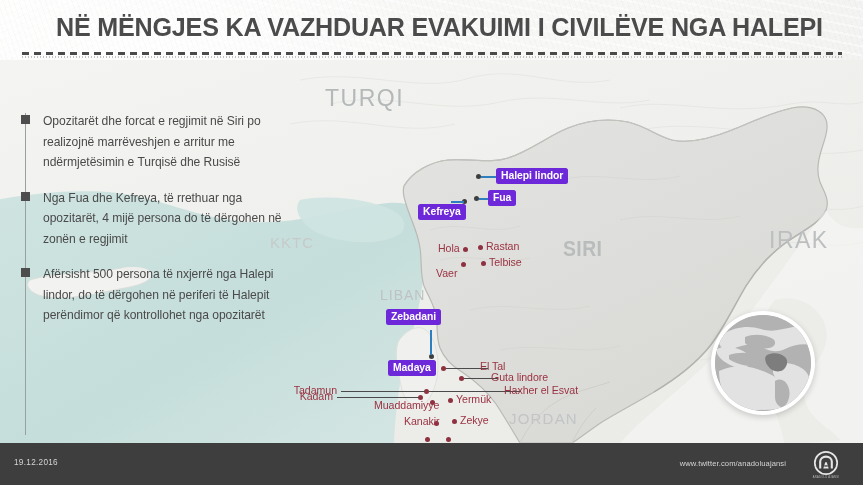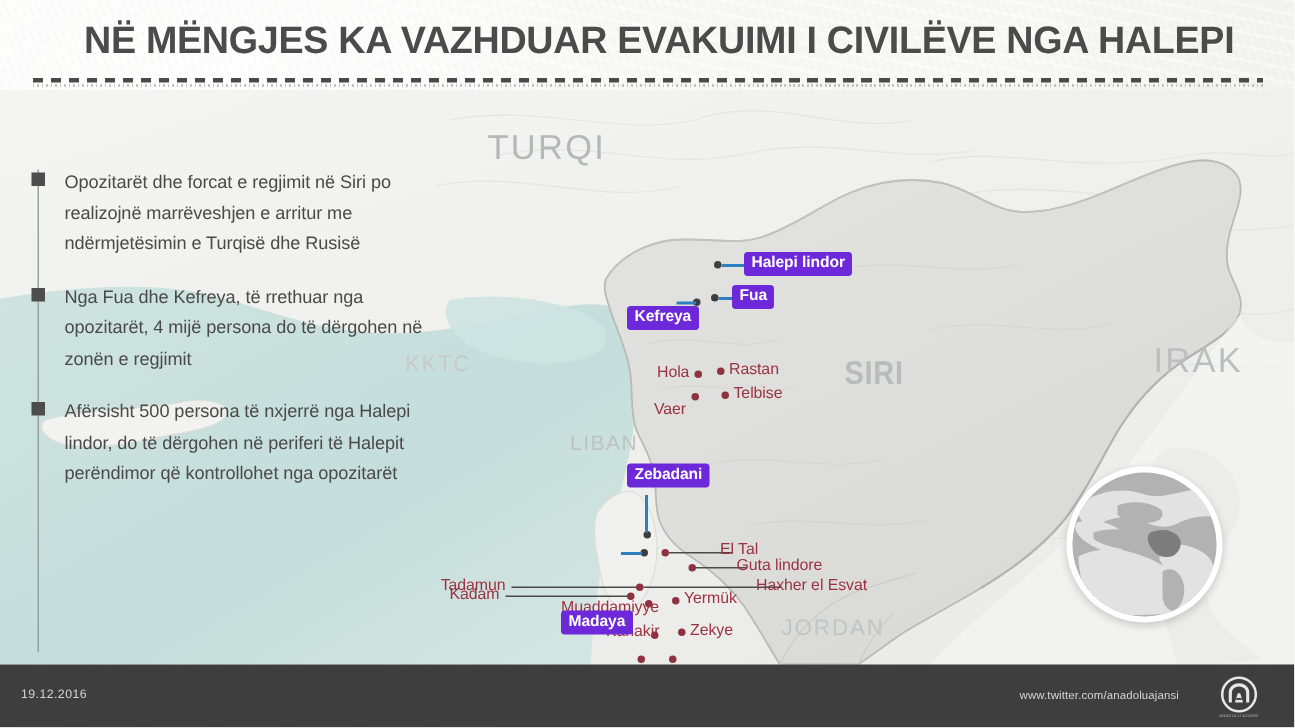--- a/index.html
+++ b/index.html
@@ -104,21 +104,21 @@
     font-weight: normal;
     letter-spacing: 1.5px;
     z-index: 3;
     pointer-events: none;
     white-space: nowrap;
   }
   .country-turqi { left: 325px; top: 85px; font-size: 23px; color: #b4b8b8; }
   .country-kktc  { left: 270px; top: 234px; font-size: 15px; color: #c6cac9; letter-spacing: 1px; }
   .country-liban { left: 380px; top: 287px; font-size: 14px; color: #bec2c2; letter-spacing: 1px; }
   .country-irak  { left: 769px; top: 227px; font-size: 23px; color: #bcbfbf; }
-  .country-jordan{ left: 521px; top: 410px; font-size: 15px; color: #c2c5c5; letter-spacing: 1.2px; }
+  .country-jordan{ left: 509px; top: 410px; font-size: 15px; color: #c2c5c5; letter-spacing: 1.2px; }
   .country-siri {
     position: absolute; left: 563px; top: 236px;
     font-size: 22px; font-weight: bold; color: #b9bcbc;
     letter-spacing: 0.5px; transform: scaleX(.88); transform-origin: left center;
     z-index: 3; pointer-events: none;
   }
 
   
   .dot {
     position: absolute; width: 5px; height: 5px; border-radius: 50%;
@@ -337,25 +337,25 @@
   <div class="rlabel" style="left:486px; top:240px;">Rastan</div>
 
   <div class="dot dot-red" style="left:461px; top:262px;"></div>
   <div class="rlabel" style="left:436px; top:267px;">Vaer</div>
 
   <div class="dot dot-red" style="left:481px; top:261px;"></div>
   <div class="rlabel" style="left:489px; top:256px;">Telbise</div>
 
   <div class="dot" style="left:429px; top:354px;"></div>
   <div class="leader" style="left:430px; top:330px; width:2px; height:25px;"></div>
-  <div class="tag" style="left:418px; top:309px;">Zebadani</div>
+  <div class="tag" style="left:386px; top:309px;">Zebadani</div>
 
   <div class="dot" style="left:427px; top:366px;"></div>
   <div class="leader" style="left:414px; top:368px; width:14px;"></div>
-  <div class="tag" style="left:374px; top:360px;margin-top:47px;">Madaya</div>
+  <div class="tag" style="left:388px; top:360px;">Madaya</div>
 
   <div class="dot dot-red" style="left:441px; top:366px;"></div>
   <div class="leader leader-dark" style="left:446px; top:368px; width:42px;"></div>
   <div class="rlabel" style="left:480px; top:360px;">El Tal</div>
 
   <div class="dot dot-red" style="left:459px; top:376px;"></div>
   <div class="leader leader-dark" style="left:464px; top:378px; width:34px;"></div>
   <div class="rlabel" style="left:491px; top:371px;">Guta lindore</div>
 
   <div class="dot dot-red" style="left:424px; top:389px;"></div>

